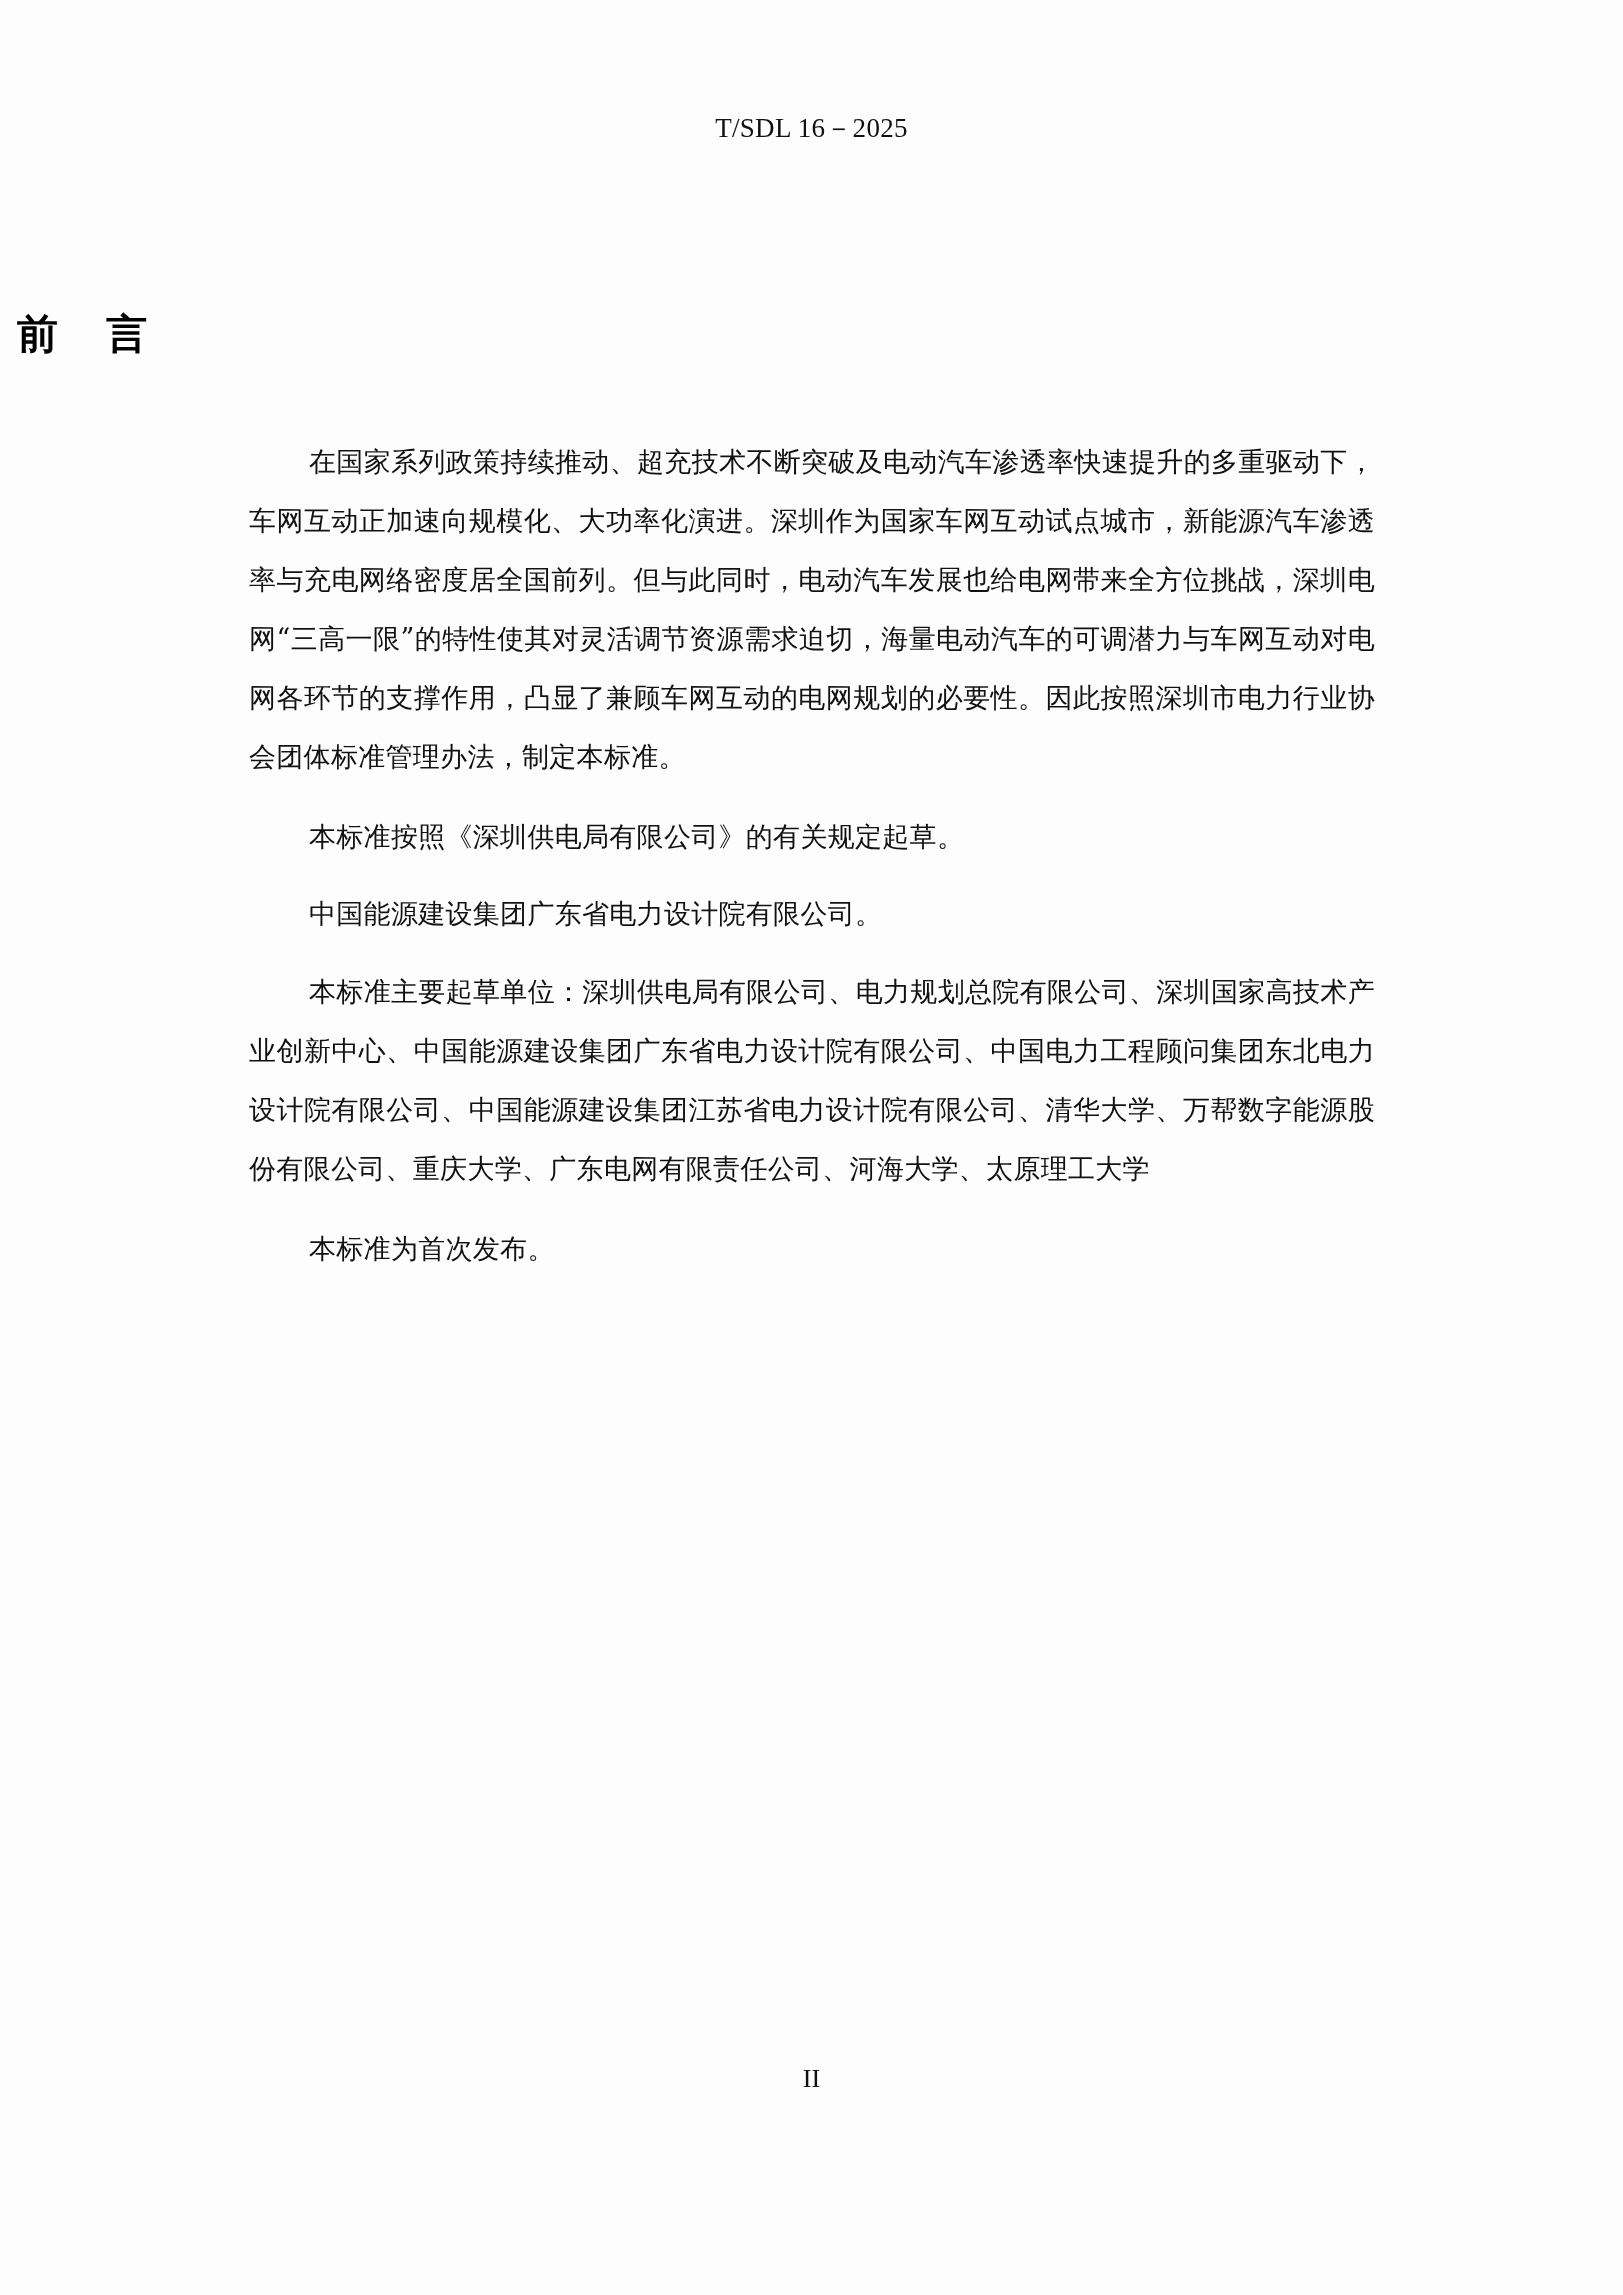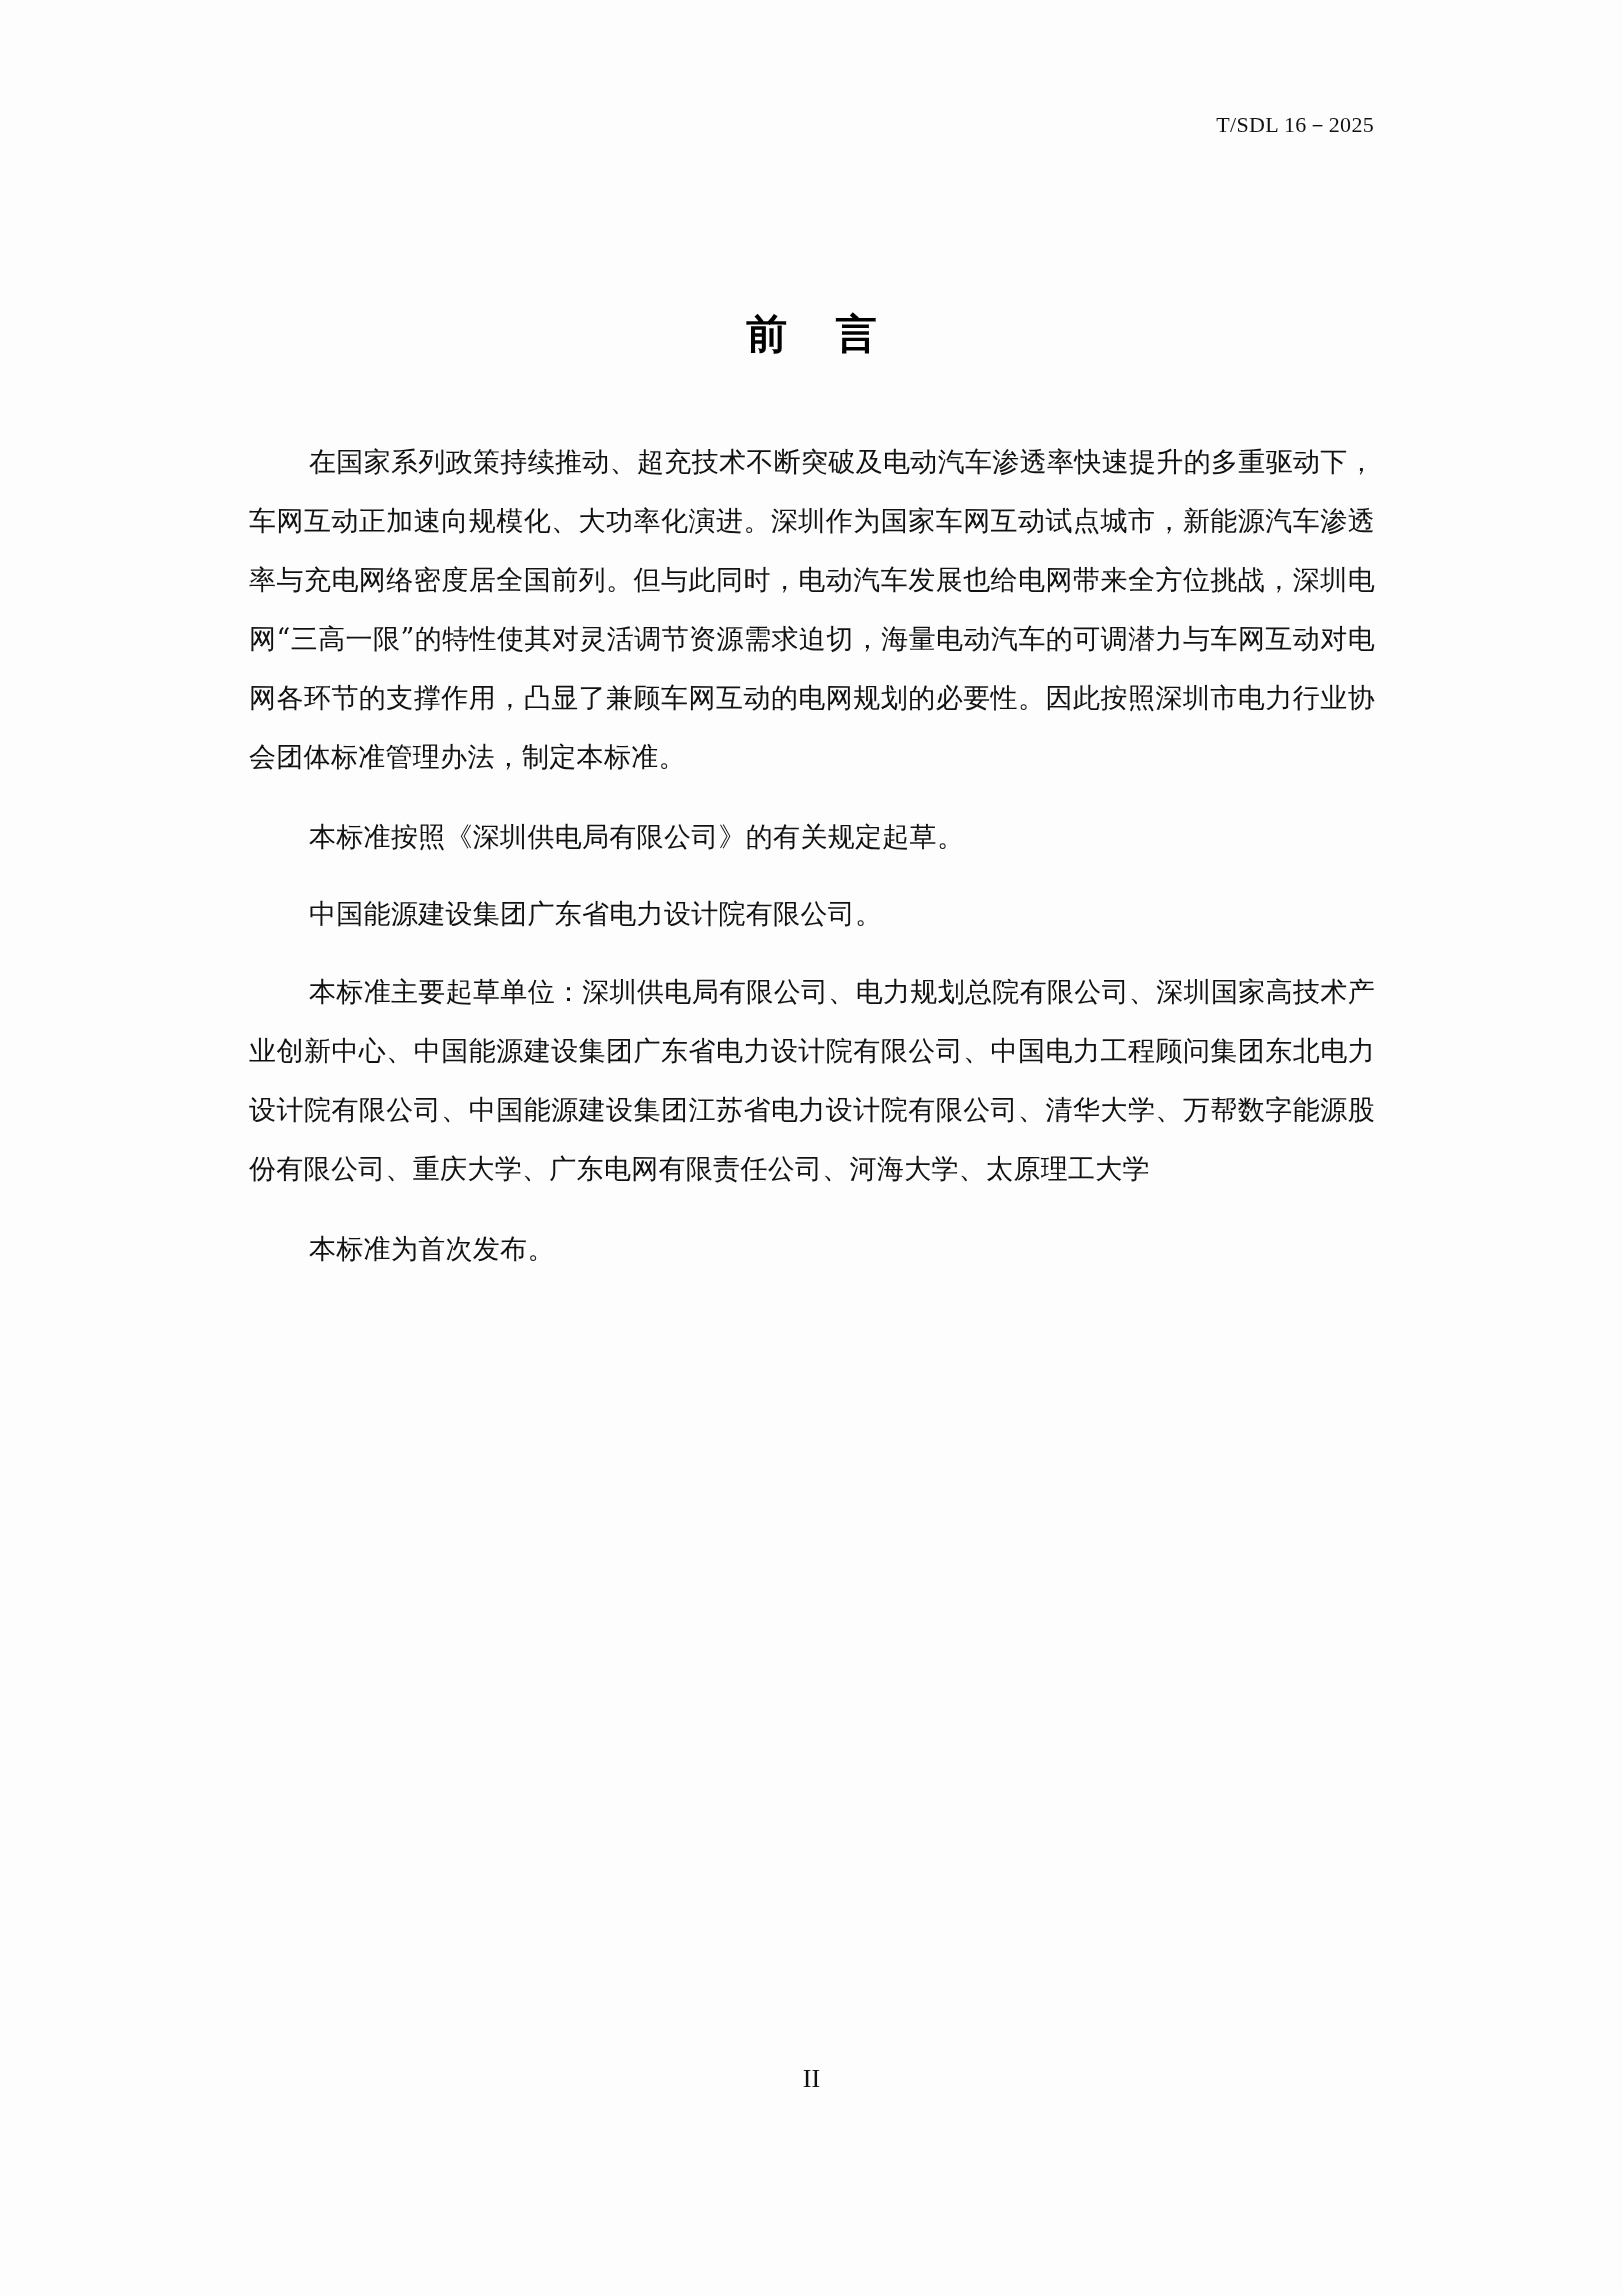--- a/index.html
+++ b/index.html
@@ -21,35 +21,34 @@
     inset: 0;
     background: #fdfdfd;
   }
 
   
   .header {
     position: absolute;
     top: 110px;
     left: 249px;
     right: 249px;
-    text-align: right;
+    text-align: center;
     font-family: "Liberation Serif", "DejaVu Serif", serif;
-    font-size: 22px;
+    font-size: 27px;
     letter-spacing: 0.3px;
     color: #111;
     white-space: nowrap;
   }
 
   
   .title {
     position: absolute;
     top: 280px;
     left: 0;
     width: 100%;
-    text-align: center;
     font-family: "DejaVu Sans", "Liberation Sans", sans-serif;
     font-weight: bold;
     font-size: 41px;
     letter-spacing: 17px;
     text-indent: 17px;
     color: #000;
   }
 
   
   .body-col {

